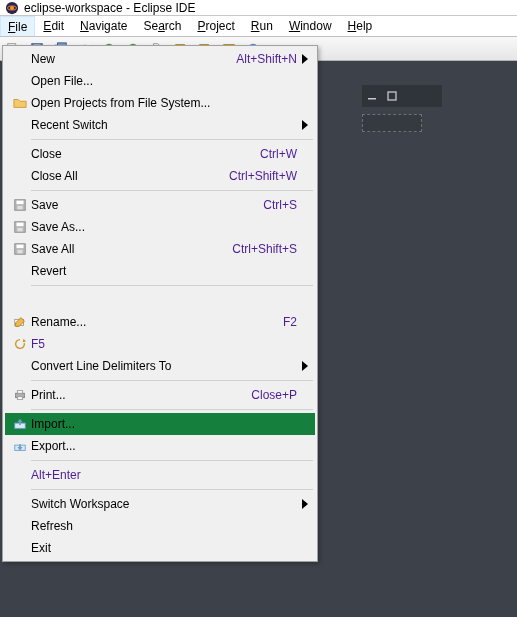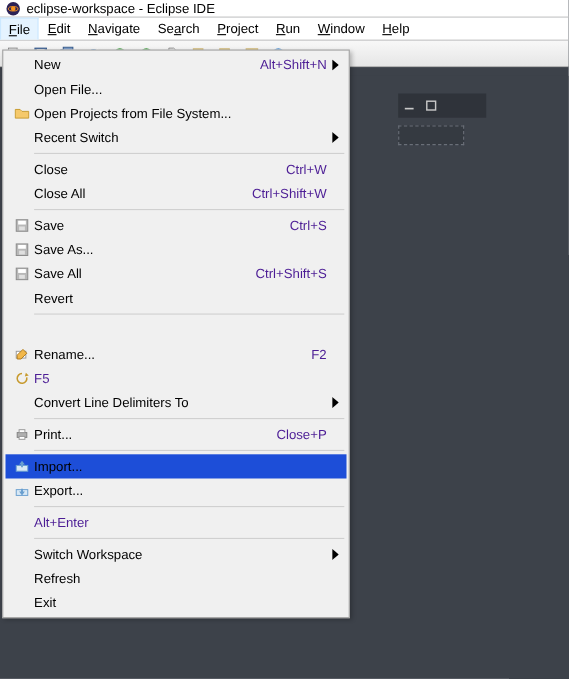--- a/index.html
+++ b/index.html
@@ -111,21 +111,21 @@
   }
   .mi {
     display: flex;
     align-items: center;
     height: 22px;
     padding: 0 4px;
     font-size: 12px;
     color: #000;
   }
   .mi.highlight {
-    background: #1d4ed8;
+    background: #15803d;
   }
   .mi .iconcol {
     width: 22px; height: 18px;
     display: inline-flex; align-items: center; justify-content: center;
     flex-shrink: 0;
   }
   .mi .labelcol {
     flex: 1;
     white-space: nowrap;
   }

